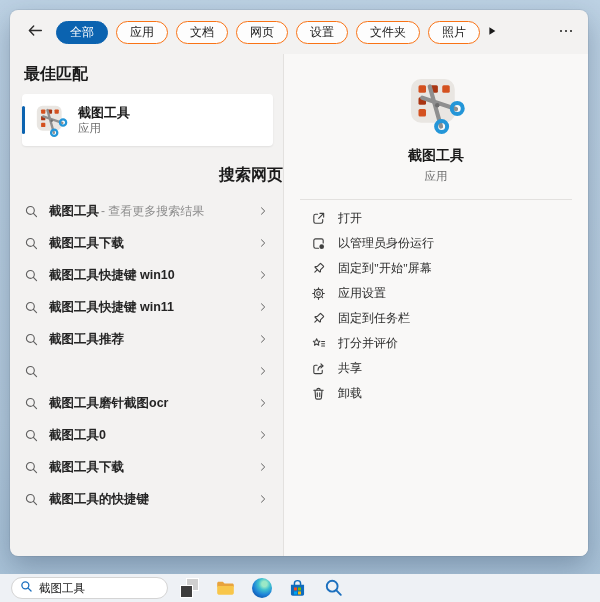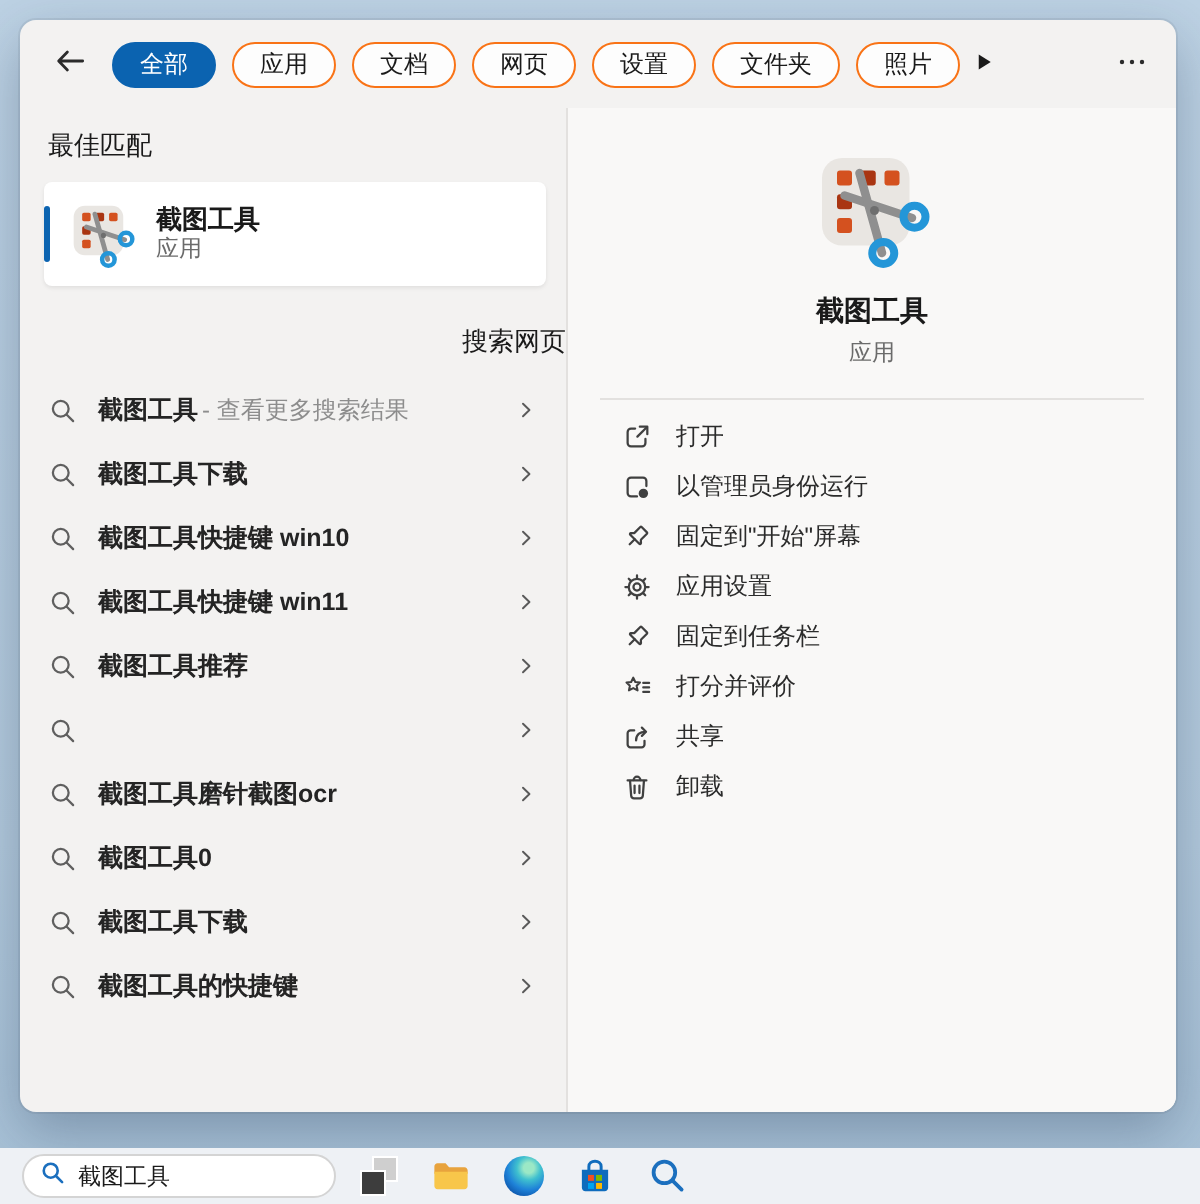--- a/index.html
+++ b/index.html
@@ -24,21 +24,21 @@
     background:#fdfdfd; font-size:12px; color:#1a1a1a; cursor:pointer;
     font-family:inherit; line-height:21px; white-space:nowrap;
   }
   .tab.sel{ background:#0b63b0; border-color:#0b63b0; color:#ffffff; }
   .more-tabs{ border:none; background:transparent; margin-left:6px; cursor:pointer; display:flex; align-items:center; }
   .topbar-spacer{ flex:1; }
   .more-options{ border:none; background:transparent; cursor:pointer; display:flex; align-items:center; }
   
   .content{ flex:1; display:flex; min-height:0; }
   .left-panel{ width:273px; flex:0 0 auto; padding-top:10px; }
-  .section-header{ font-size:13px; font-weight:400; color:#1a1a1a; padding:0 0 0 14px; margin-bottom:9px; }
+  .section-header{ font-size:16px; font-weight:700; color:#1a1a1a; padding:0 0 0 14px; margin-bottom:9px; }
   .best-card{
     margin:0 10px 0 12px; height:52px; background:#ffffff; border-radius:4px;
     box-shadow:0 1px 2px rgba(0,0,0,.08); display:flex; align-items:center;
     position:relative; cursor:pointer;
   }
   .best-accent{ position:absolute; left:0; top:12px; width:3px; height:28px; border-radius:2px; background:#0b63b0; }
   .best-icon{ width:34px; height:34px; margin:0 10px 0 12px; flex:0 0 auto; }
   .best-title{ font-size:13px; font-weight:700; color:#1a1a1a; line-height:17px; }
   .best-sub{ font-size:11.5px; color:#6b6b6b; line-height:15px; }
   .web-header{ margin-top:19px;text-align:right; }
@@ -49,21 +49,21 @@
   .wi-suffix{ font-size:12px; font-weight:400; color:#8d8d8d; margin-left:2px; white-space:nowrap; }
   .wi-spacer{ flex:1; }
   .wi-chevron{ width:12px; height:12px; display:flex; margin-right:6px; }
   
   .right-panel{ flex:1; background:#f9f8f7; border-left:1px solid #e3e1df; display:flex; flex-direction:column; align-items:center; padding-top:20px; }
   .app-icon{ width:60px; height:60px; }
   .app-title{ margin-top:13px; font-size:14px; font-weight:700; color:#1a1a1a; }
   .app-sub{ margin-top:4px; font-size:11.5px; color:#6b6b6b; }
   .divider{ width:calc(100% - 32px); height:1px; background:#e3e1df; margin-top:15px; }
   .actions{ width:100%; padding:6px 0 0 27px; }
-  .action-row{ height:25px; display:flex; align-items:center; cursor:pointer; }
+  .action-row{ height:25px; display:flex; align-items:center; cursor:pointer;font-family:Liberation Serif, serif; }
   .ar-icon{ width:15px; height:15px; margin-right:12px; display:flex; flex:0 0 auto; }
   .ar-label{ font-size:12px; color:#2b2b2b; white-space:nowrap; }
   
   .taskbar{
     position:absolute; left:0; bottom:0; width:600px; height:28px;
     background:#eef1f5; display:flex; align-items:center; padding-left:11px;
   }
   .tb-search{
     width:157px; height:22px; background:#ffffff; border:1px solid #d4d4d4;
     border-radius:12px; display:flex; align-items:center; padding:0 8px; margin-right:11px;

